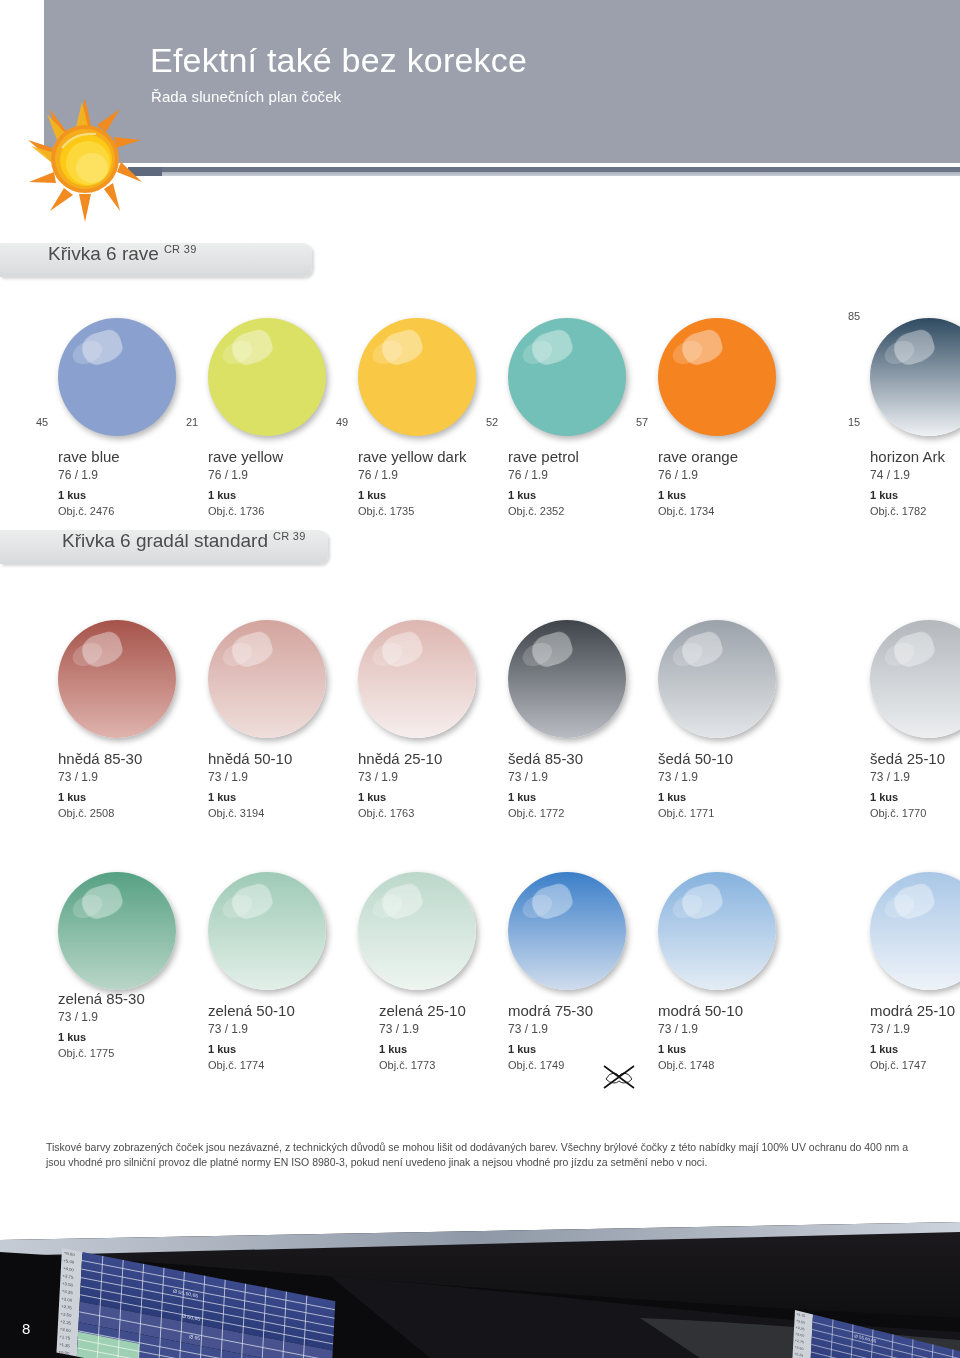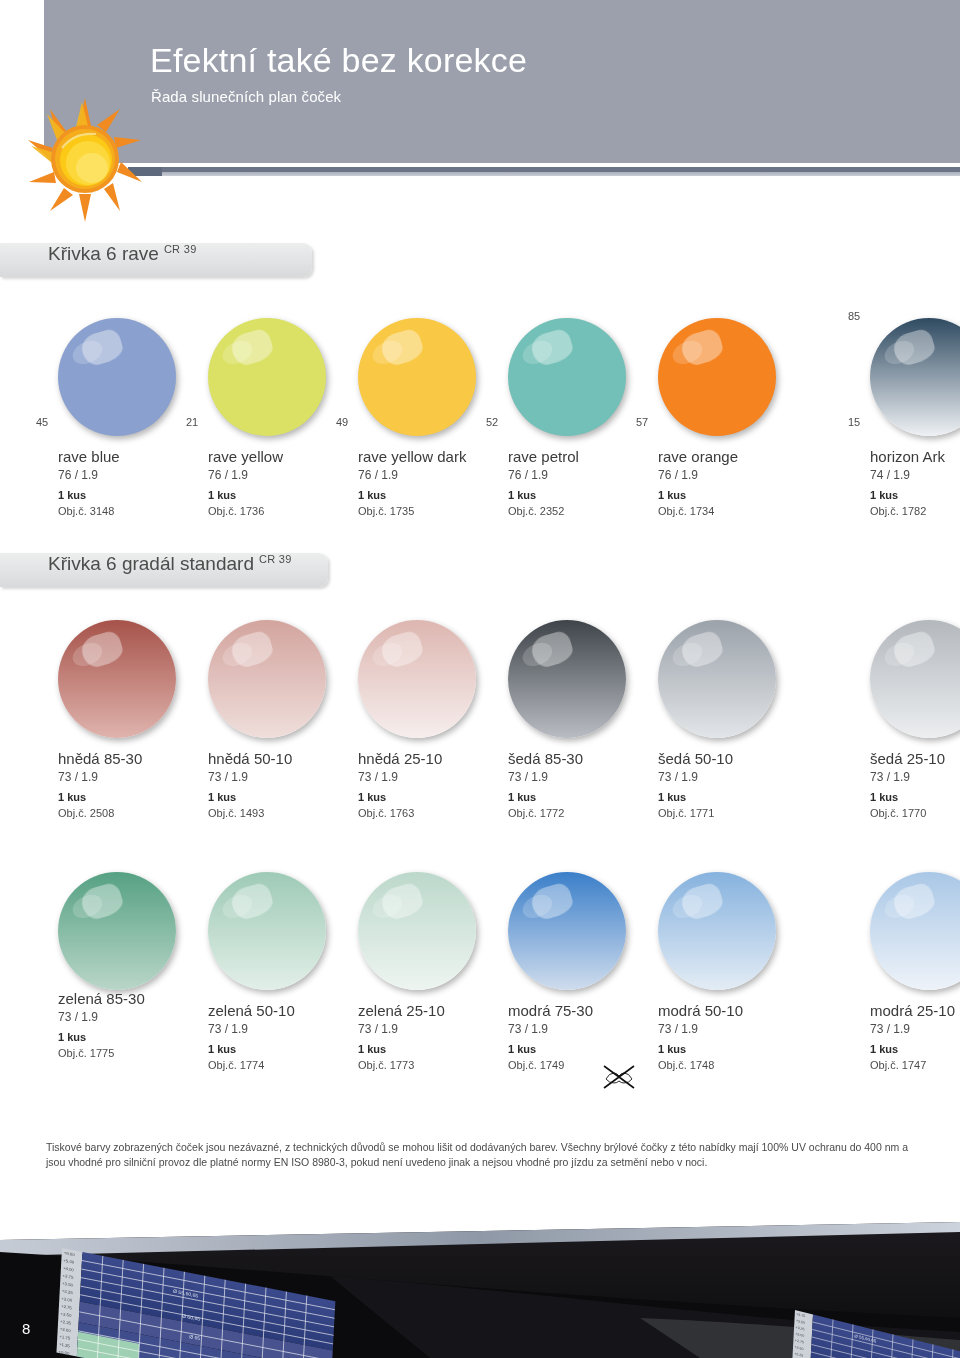--- a/index.html
+++ b/index.html
@@ -140,39 +140,39 @@
       <ellipse cx="70" cy="72" rx="16" ry="15" fill="#fde46d" opacity="0.75"></ellipse>
       <path d="M40 52 q12 -16 34 -14" stroke="#f8e39a" stroke-width="2.2" fill="none" opacity=".8"></path>
     </svg>
   </div>
 
   <div class="sec-tab" style="top:243px; width:312px;">
     <span class="txt">Křivka 6 rave</span>
     <span class="cr">CR 39</span>
   </div>
 
-  <div class="sec-tab" style="top:553px; width:328px;">
+  <div class="sec-tab" style="top:530px; width:328px;padding-left:14px;">
     <span class="txt">Křivka 6 gradál standard</span>
     <span class="cr">CR 39</span>
   </div>
 
   <div class="row" id="row0" style="top:318px;">
       <div class="cell" style="left: 46px;">
         <div class="lens-wrap">
           <div class="lens" style="background:#8aa1cf;">
             <div class="glint2"></div>
             <div class="glint"></div>
           </div>
           <div class="tick tick-bot">45</div>
         </div>
         <div class="caption" style="top:130px;">
           <div class="cap-name">rave blue</div>
           <div class="cap-idx">76 / 1.9</div>
           <div class="cap-qty">1 kus</div>
-          <div class="cap-obj">Obj.č. 3148</div>
+          <div class="cap-obj">Obj.č. 2476</div>
         </div>
       </div>
       <div class="cell" style="left: 196px;">
         <div class="lens-wrap">
           <div class="lens" style="background:#dbe165;">
             <div class="glint2"></div>
             <div class="glint"></div>
           </div>
           <div class="tick tick-bot">21</div>
         </div>
@@ -264,21 +264,21 @@
         <div class="lens-wrap">
           <div class="lens" style="background:linear-gradient(to bottom, #d3a49e 0%, #efdedb 100%);">
             <div class="glint2"></div>
             <div class="glint"></div>
           </div>
         </div>
         <div class="caption" style="top:130px;">
           <div class="cap-name">hnědá 50-10</div>
           <div class="cap-idx">73 / 1.9</div>
           <div class="cap-qty">1 kus</div>
-          <div class="cap-obj">Obj.č. 1493</div>
+          <div class="cap-obj">Obj.č. 3194</div>
         </div>
       </div>
       <div class="cell" style="left: 346px;">
         <div class="lens-wrap">
           <div class="lens" style="background:linear-gradient(to bottom, #ddb6b0 0%, #f6eeed 100%);">
             <div class="glint2"></div>
             <div class="glint"></div>
           </div>
         </div>
         <div class="caption" style="top:130px;">
@@ -360,21 +360,21 @@
           <div class="cap-obj">Obj.č. 1774</div>
         </div>
       </div>
       <div class="cell" style="left: 346px;">
         <div class="lens-wrap">
           <div class="lens" style="background:linear-gradient(to bottom, #bcd8cb 0%, #eef5f1 100%);">
             <div class="glint2"></div>
             <div class="glint"></div>
           </div>
         </div>
-        <div class="caption" style="top:130px;">
+        <div class="caption" style="top:130px;margin-left:21px;">
           <div class="cap-name">zelená 25-10</div>
           <div class="cap-idx">73 / 1.9</div>
           <div class="cap-qty">1 kus</div>
           <div class="cap-obj">Obj.č. 1773</div>
         </div>
       </div>
       <div class="cell" style="left: 496px;">
         <div class="lens-wrap">
           <div class="lens" style="background:linear-gradient(to bottom, #3b7fc9 0%, #cfdced 100%);">
             <div class="glint2"></div>

